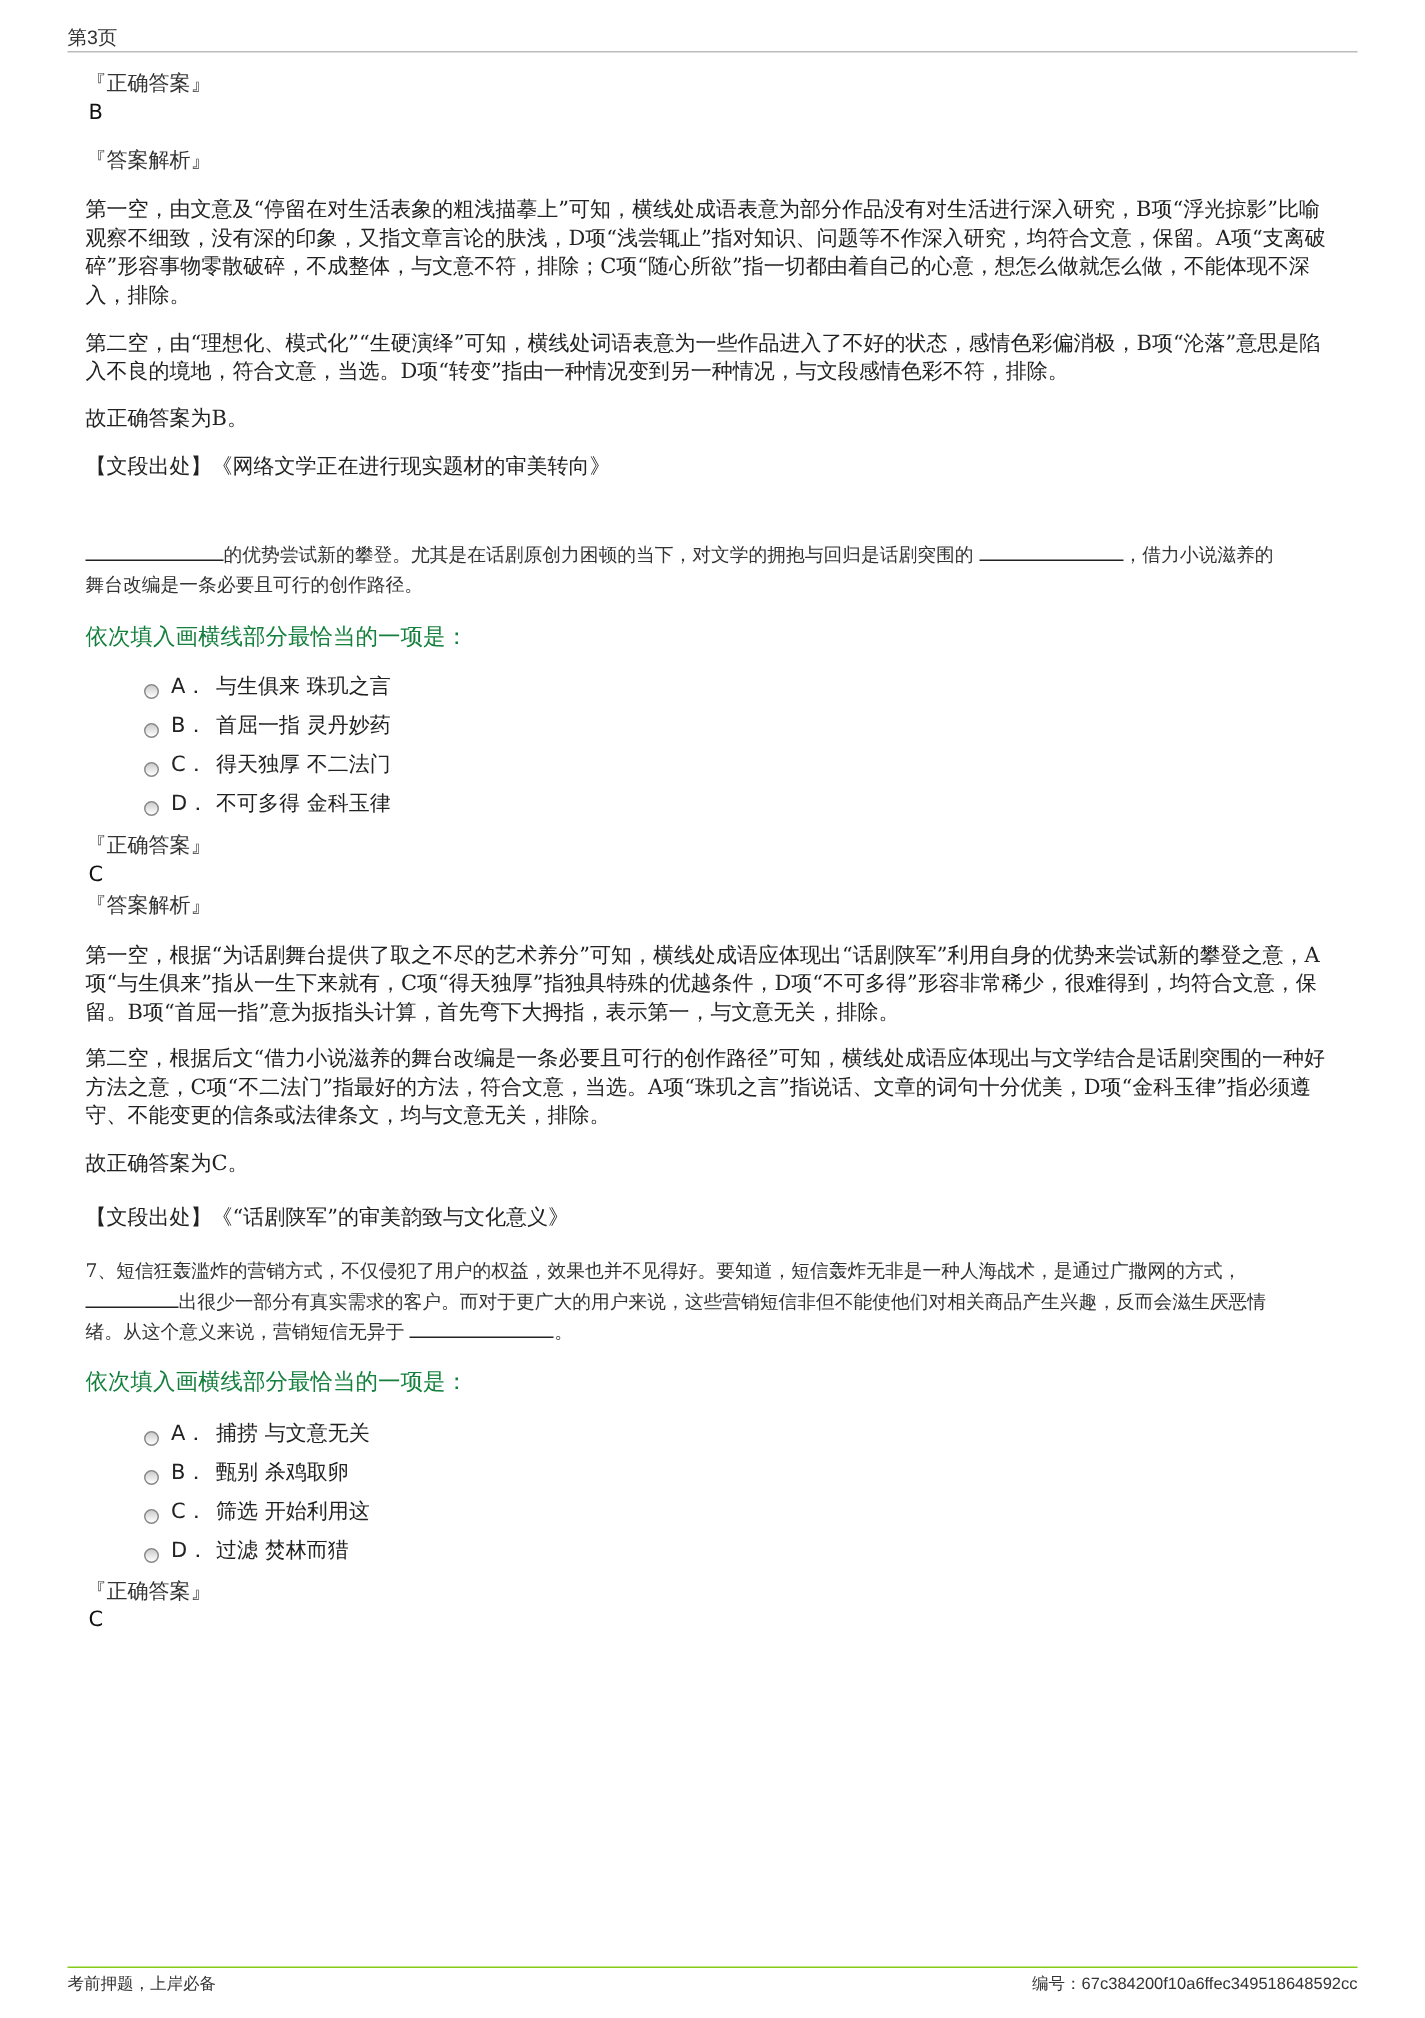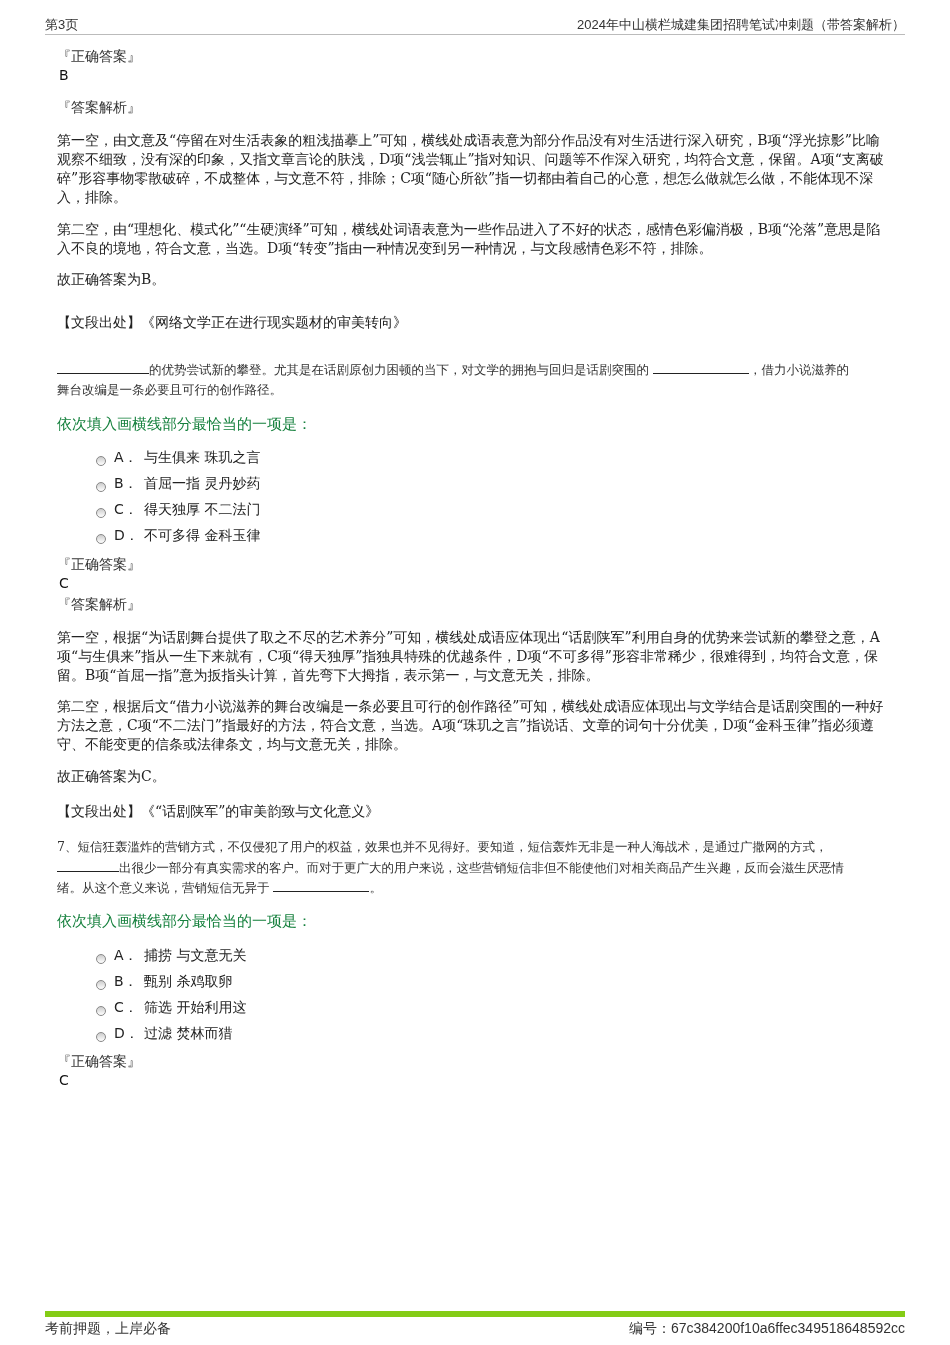--- a/index.html
+++ b/index.html
@@ -22,54 +22,53 @@
     .block { position: absolute; left: 57px; }
     .question { font-size: 12.5px; line-height: 20.5px; color: #333; margin: 0; }
     .blank { display: inline-block; border-bottom: 1px solid #222; height: 12px; vertical-align: baseline; }
     .prompt { font-size: 15px; color: #15803d; }
     .option { position: absolute; left: 96px; height: 22px; font-size: 14px; color: #222; display: flex; align-items: center; }
     .radio { width: 10px; height: 10px; border-radius: 50%; border: 1px solid #888; background: linear-gradient(#ccc, #fff); margin-right: 8px; margin-top: 5px; box-sizing: border-box; }
     .opt-letter { font-family: "DejaVu Sans", sans-serif; font-size: 14px; width: 30px; }
     .source { font-size: 14px; color: #222; }
     .page-footer {
       position: absolute; left: 45px; right: 45px; top: 1311px; height: 20px;
-      border-top: 6px solid #84cc16;
+      border-top: 1px solid #84cc16;
       font-family: "Liberation Sans", "DejaVu Sans", sans-serif;
-      font-size: 14px; color: #333;
+      font-size: 11px; color: #333;
     }
     .page-footer .left { position: absolute; left: 0; top: 3px; }
     .page-footer .right { position: absolute; right: 0; top: 3px; }
   </style>
 </head>
 <body>
 
 <div class="page-header">
   <span class="left">第3页</span>
-  <span class="right">2024年中山横栏城建集团招聘笔试冲刺题（带答案解析）</span>
 </div>
 
 <div class="block" style="top:47px;">
   <div class="label">『正确答案』</div>
 </div>
 <div class="block" style="top:66px;">
   <div class="answer-letter">B</div>
 </div>
 <div class="block" style="top:98px;">
   <div class="label">『答案解析』</div>
 </div>
 <div class="block" style="top:131px; width:830px;">
   <p class="para">第一空，由文意及“停留在对生活表象的粗浅描摹上”可知，横线处成语表意为部分作品没有对生活进行深入研究，B项“浮光掠影”比喻观察不细致，没有深的印象，又指文章言论的肤浅，D项“浅尝辄止”指对知识、问题等不作深入研究，均符合文意，保留。A项“支离破碎”形容事物零散破碎，不成整体，与文意不符，排除；C项“随心所欲”指一切都由着自己的心意，想怎么做就怎么做，不能体现不深入，排除。</p>
 </div>
 <div class="block" style="top:220px; width:830px;">
   <p class="para">第二空，由“理想化、模式化”“生硬演绎”可知，横线处词语表意为一些作品进入了不好的状态，感情色彩偏消极，B项“沦落”意思是陷入不良的境地，符合文意，当选。D项“转变”指由一种情况变到另一种情况，与文段感情色彩不符，排除。</p>
 </div>
 <div class="block" style="top:270px;">
   <p class="para">故正确答案为B。</p>
 </div>
-<div class="block" style="top:312px;">
+<div class="block" style="top:300px;">
   <span class="source">【文段出处】《网络文学正在进行现实题材的审美转向》</span>
 </div>
 
 <div class="block" style="top:339px; width:845px;">
   <p class="question">
     <br>
     <span class="blank" style="width:92px;"></span><span>的优势尝试新的攀登。尤其是在话剧原创力困顿的当下，对文学的拥抱与回归是话剧突围的</span>
     <span class="blank" style="width:96px;"></span><span>，借力小说滋养的</span><br>
     <span>舞台改编是一条必要且可行的创作路径。</span>
   </p>

